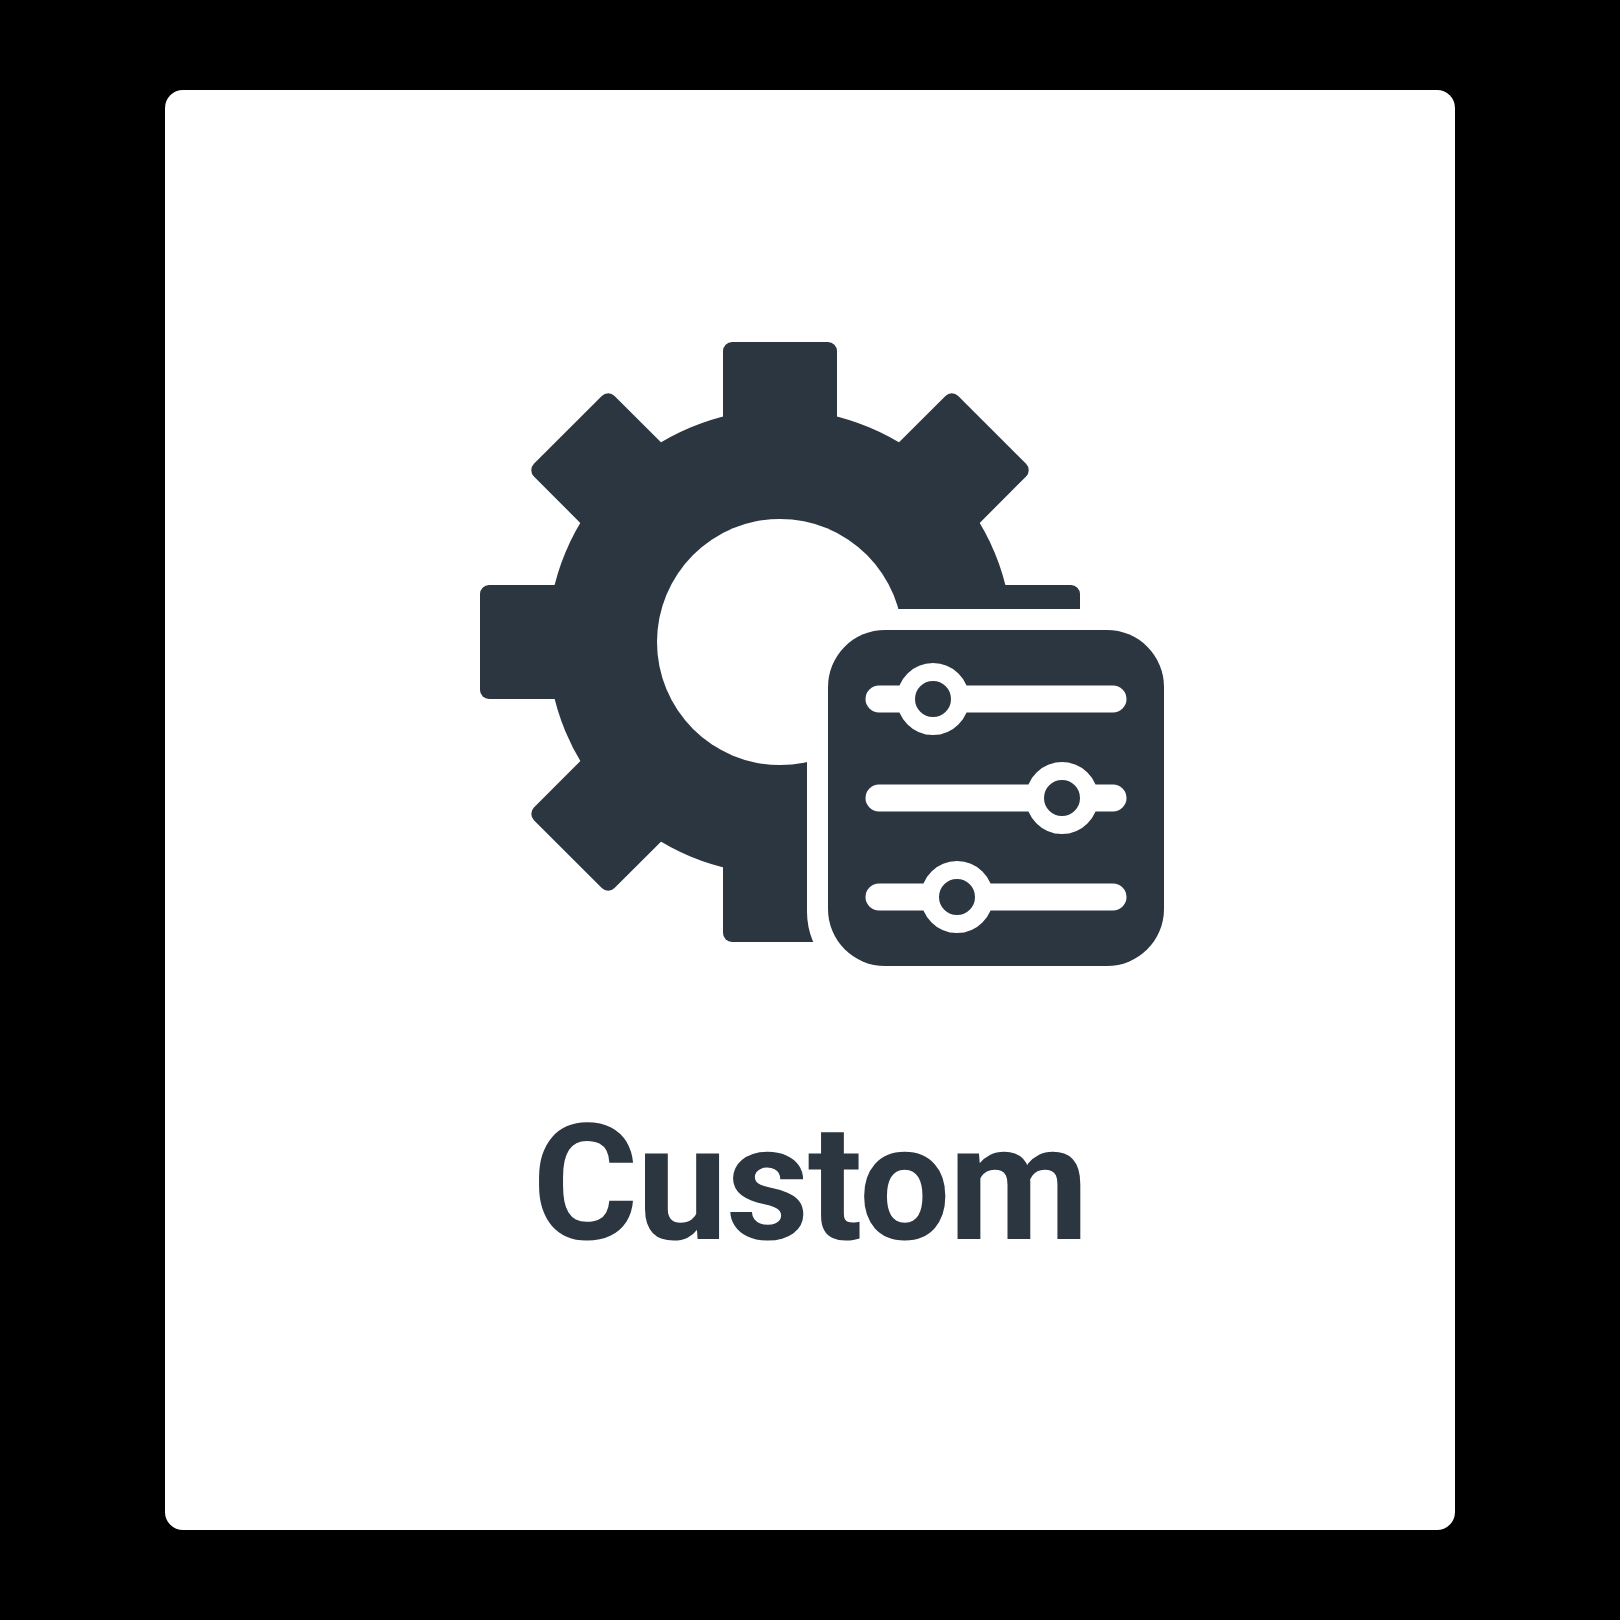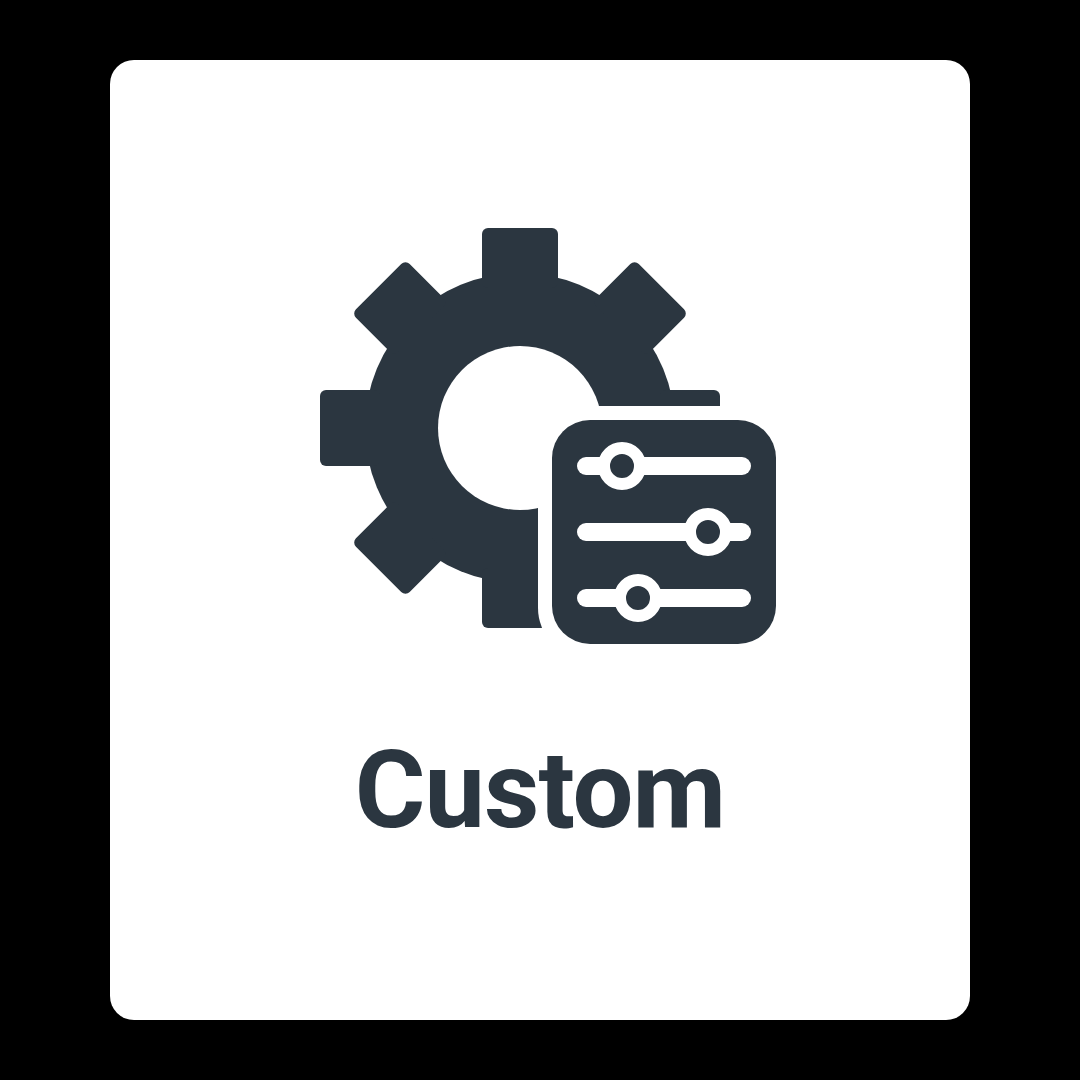--- a/index.html
+++ b/index.html
@@ -13,21 +13,21 @@
       background: #000000;
       display: flex;
       align-items: center;
       justify-content: center;
       font-family: -apple-system, BlinkMacSystemFont, "Segoe UI", Roboto, "Helvetica Neue", Arial, sans-serif;
     }
     .card {
       width: 860px;
       height: 960px;
       background: #ffffff;
-      border-radius: 24px;
+      border-radius: 12px;
       display: flex;
       flex-direction: column;
       align-items: center;
       justify-content: center;
       padding: 60px 40px;
     }
     .icon-wrap {
       width: 500px;
       height: 440px;
       position: relative;

